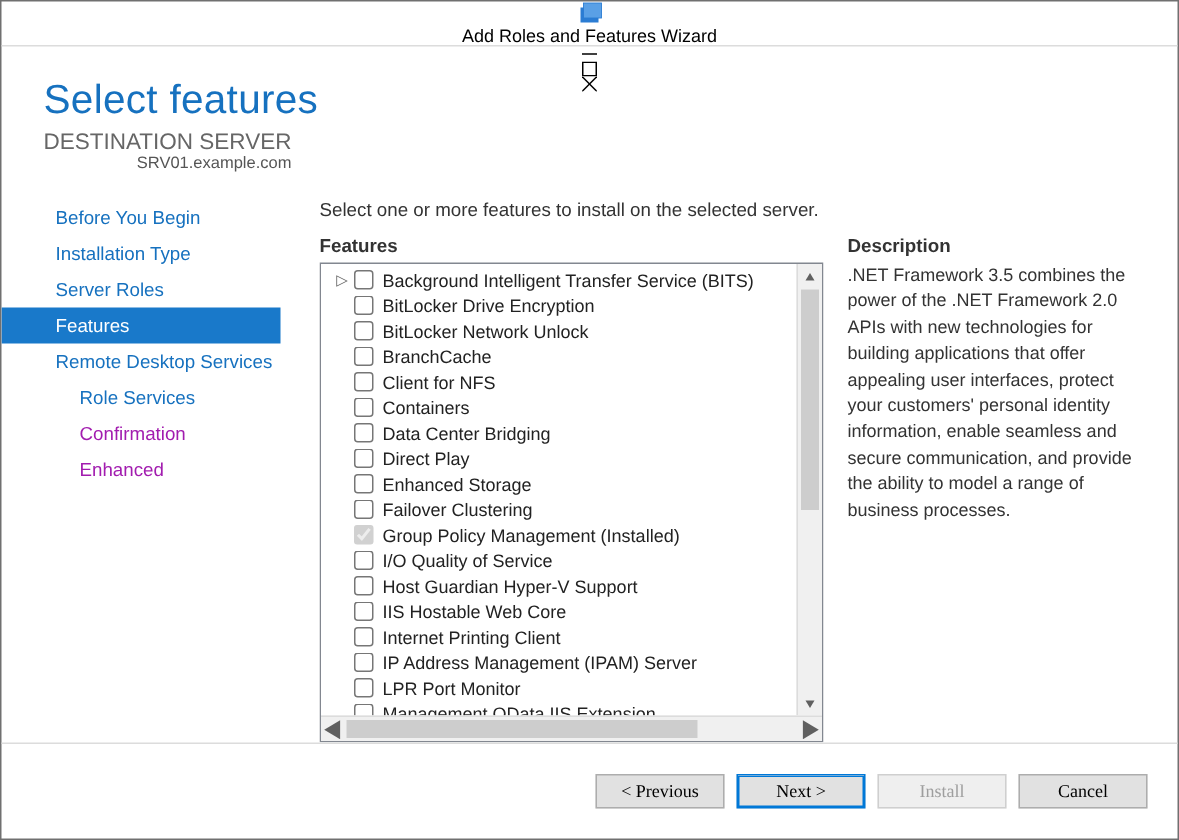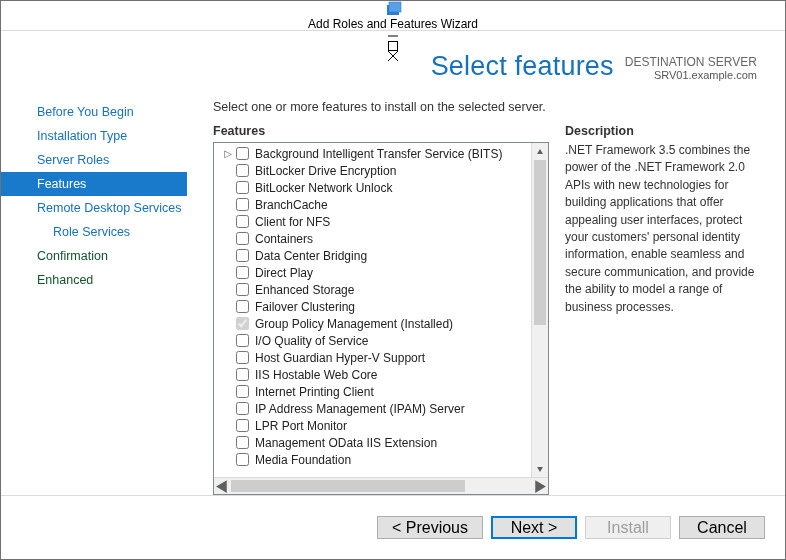--- a/index.html
+++ b/index.html
@@ -6,30 +6,30 @@
   html, body { margin:0; padding:0; font-family: "Segoe UI", Arial, sans-serif; font-size:12px; color:#333; }
   .window { width:786px; height:560px; border:1px solid #707070; background:#fff; display:flex; flex-direction:column; }
   
   .titlebar { height:30px; display:flex; align-items:center; border-bottom:1px solid #dcdcdc;flex-direction:column; }
   .titlebar .icon { width:16px; height:16px; margin:0 6px 0 8px; display:inline-flex; }
   .titlebar .title { font-size:12px; color:#000; }
   .titlebar .spacer { flex:1; }
   .titlebar .winbtn { width:46px; height:30px; display:flex; align-items:center; justify-content:center; }
   .titlebar .winbtn svg { width:10px; height:10px; }
   
-  .header { padding:20px 28px 12px 28px; display:flex; align-items:flex-start; justify-content:flex-end; }
+  .header { padding:20px 28px 12px 28px; display:flex; align-items:flex-start; justify-content:flex-start;flex-direction:column; }
   .header h1 { margin:0; font-weight:300; color:#1671bf; font-size:27px; letter-spacing:0.2px; }
   .dest { text-align:right; color:#555; font-size:11px; margin-top:4px; }
-  .dest .lbl { font-size:12px; color:#666;margin-left:11px; }
+  .dest .lbl { font-size:15px; color:#666; }
   
   .body { flex:1; display:flex; padding:0 0 0 0; overflow:hidden; }
   .nav { width:186px; padding-top:6px; }
   .nav-item { padding:5px 0 5px 36px; font-size:12.5px; color:#1671bf; cursor:pointer; position:relative; }
   .nav-item.selected { background:#1979ca; color:#fff; }
-  .nav-item.disabled { color:#14532d; cursor:default; }
+  .nav-item.disabled { color:#a21caf; cursor:default;margin-left:16px; }
   .nav-sub { padding-left:52px; }
   .main { flex:1; padding:6px 8px 0 26px; display:flex; flex-direction:column; gap:10px; overflow:hidden; }
   .instruct { font-size:12.5px; color:#333; }
   .cols { flex:1; display:flex; gap:16px; overflow:hidden; }
   .left { flex:1; display:flex; flex-direction:column; overflow:hidden; min-width:0; }
   .section-label { font-weight:600; font-size:12.5px; color:#333; margin-bottom:4px; }
   .treebox { flex:1; border:1px solid #828790; background:#fff; display:flex; flex-direction:column; overflow:hidden; }
   .tree-scroll { flex:1; display:flex; overflow:hidden; }
   .tree-vp { flex:1; overflow:hidden; padding:2px 0 2px 0; }
   .tree-row { display:flex; align-items:center; height:17px; padding-left:8px; font-size:12px; color:#222; white-space:nowrap; }
@@ -42,21 +42,21 @@
   .vscroll .track { flex:1; position:relative; }
   .vscroll .thumb { position:absolute; left:2px; right:2px; top:0; height:55%; background:#cdcdcd; }
   .hscroll { height:17px; background:#f0f0f0; border-top:1px solid #dcdcdc; display:flex; }
   .hscroll .btn { width:17px; display:flex; align-items:center; justify-content:center; }
   .hscroll .track { flex:1; position:relative; }
   .hscroll .thumb { position:absolute; top:2px; bottom:2px; left:0; width:78%; background:#cdcdcd; }
   .right { width:212px; padding-right:20px; }
   .desc-text { font-size:12px; color:#333; line-height:1.45; }
   
   .footer { height:64px; border-top:1px solid #dcdcdc; display:flex; align-items:center; justify-content:flex-end; padding-right:20px; gap:8px; }
-  .btn-std { min-width:86px; height:23px; background:#e1e1e1; border:1px solid #adadad; font-size:16px; color:#000; padding:0 14px; cursor:pointer; }
+  .btn-std { min-width:86px; height:23px; background:#e1e1e1; border:1px solid #adadad; font-size:12px; color:#000; padding:0 14px; cursor:pointer;font-family:Liberation Serif, serif; }
   .btn-std.disabled { color:#9e9e9e; border-color:#cfcfcf; background:#efefef; cursor:default; }
   .btn-std.default { border:1px solid #0078d7; box-shadow:0 0 0 1px #0078d7 inset; }
 </style>
 </head>
 <body>
 
 <div class="window">
 
   <div class="titlebar">
     <span class="icon">

